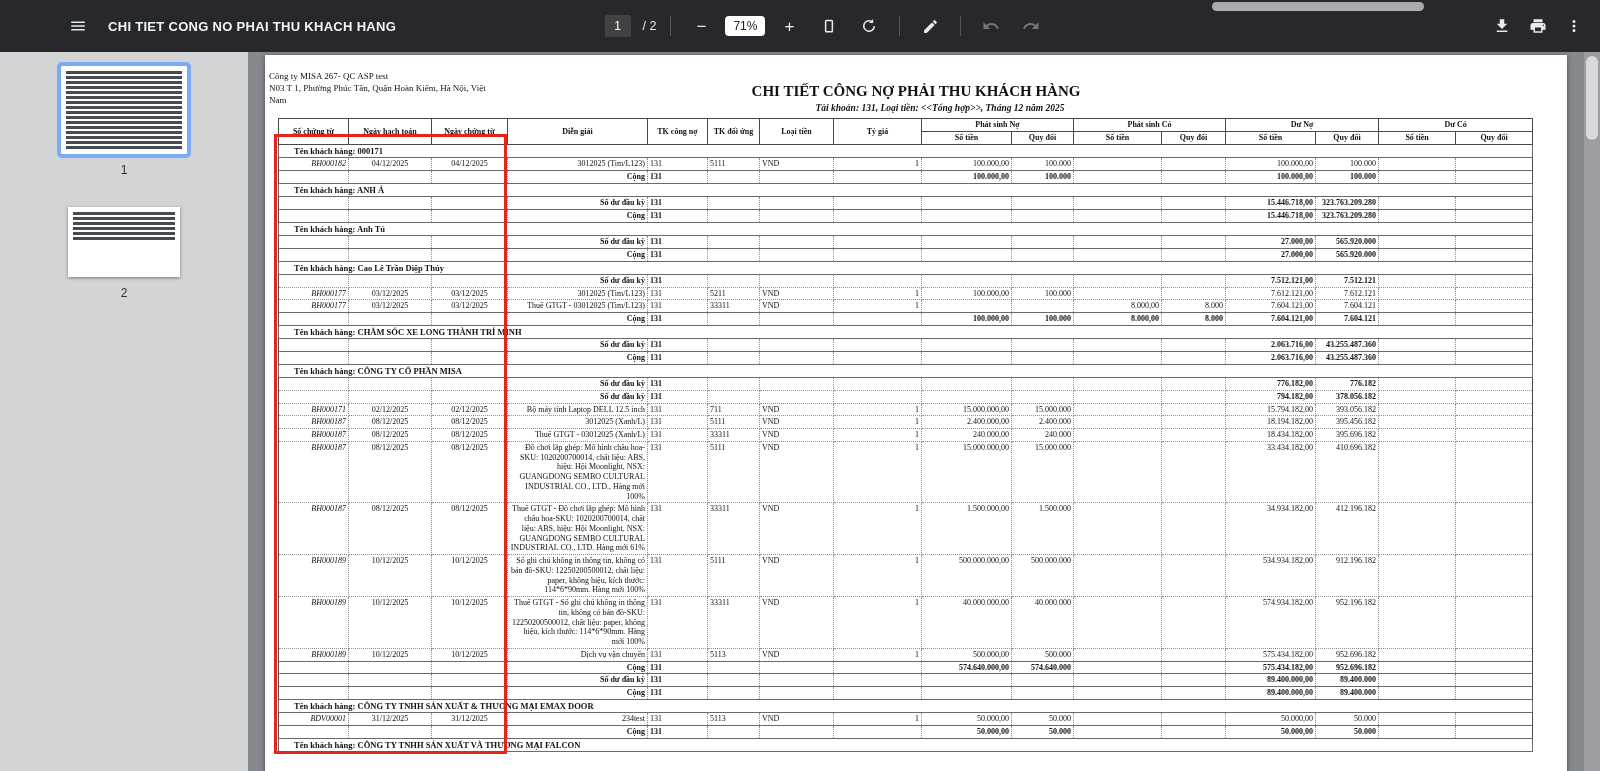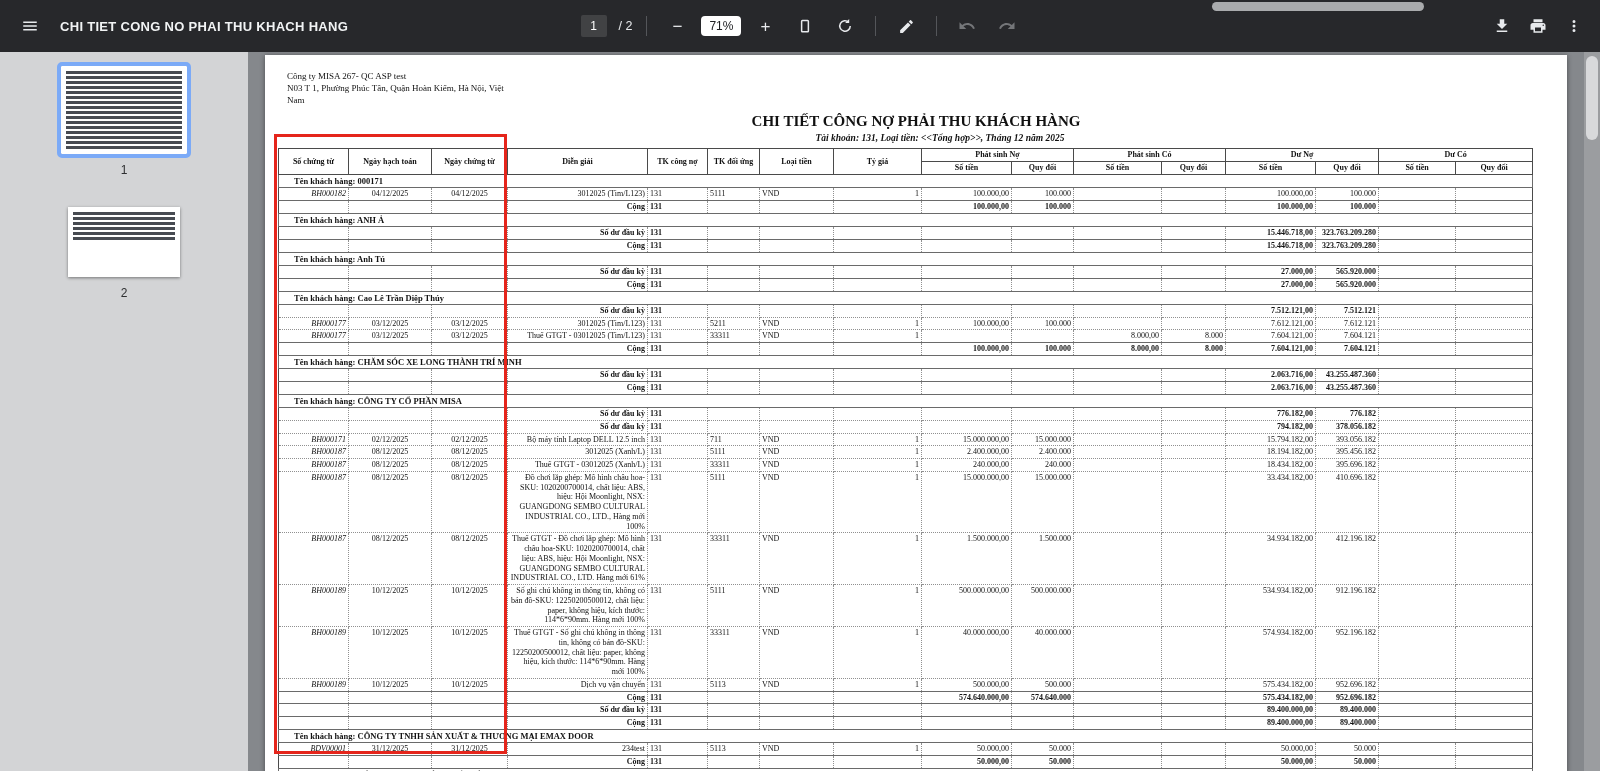--- a/index.html
+++ b/index.html
@@ -2,21 +2,21 @@
 <html><head>
 <meta charset="utf-8">
 <style>
   * { margin:0; padding:0; box-sizing:border-box; }
   html,body { width:1600px; height:771px; overflow:hidden; background:#85888c;
               font-family:"Liberation Sans","DejaVu Sans",sans-serif; }
 
   
   .toolbar { position:fixed; top:0; left:0; right:0; height:52px; background:#27282b;
              display:flex; align-items:center; z-index:20; color:#e8eaed; }
-  .tb-left  { flex:1; display:flex; align-items:center; gap:14px; padding-left:14px; min-width:0; }
+  .tb-left  { flex:1; display:flex; align-items:center; gap:14px; padding-left:14px; min-width:0;margin-left:48px; }
   .tb-center{ display:flex; align-items:center; gap:8px; }
   .tb-right { flex:1; display:flex; align-items:center; justify-content:flex-end; gap:4px; padding-right:10px; }
   .tb-title { font-size:13px; font-weight:bold; letter-spacing:.3px; color:#f1f3f4; white-space:nowrap;
               overflow:hidden; text-overflow:ellipsis; }
   .icon-btn { width:32px; height:32px; border:none; background:transparent; border-radius:50%;
               display:flex; align-items:center; justify-content:center; cursor:pointer; color:#e8eaed; }
   .icon-btn.disabled { opacity:.4; }
   .tb-divider { width:1px; height:20px; background:#54565a; margin:0 6px; }
   .page-input { width:26px; height:22px; background:rgba(255,255,255,.12); border:none; border-radius:2px;
                 color:#fff; font-size:12px; text-align:center; font-family:inherit; }
@@ -40,22 +40,22 @@
   .fill-full .thumb-stripes { bottom:5px; }
   .fill-top  .thumb-stripes { height:30px; }
   .thumb-label { margin-top:9px; font-size:12px; color:#2e2f31; }
 
   
   .viewer { position:fixed; left:248px; top:52px; right:16px; bottom:0; background:#85888c; overflow:hidden; }
   .page { position:absolute; left:17px; top:3px; width:1302px; height:780px; background:#ffffff;
           box-shadow:0 1px 5px rgba(0,0,0,.45); overflow:hidden;
           font-family:"Liberation Serif","DejaVu Serif",serif; color:#111; }
 
-  .company { position:absolute; left:22px; top:15px; width:218px; font-size:9px; line-height:1.35; }
-  .doc-title { padding-top:58px; text-align:center; font-size:15px; font-weight:bold; }
+  .company { position:absolute; left:4px; top:15px; width:218px; font-size:9px; line-height:1.35; }
+  .doc-title { padding-top:28px; text-align:center; font-size:15px; font-weight:bold; }
   .doc-subtitle { text-align:center; font-size:9.5px; font-weight:bold; font-style:italic; margin-top:3px;margin-left:48px; }
 
   .report-table { margin:5px 0 0 13px; width:1254px; border-collapse:collapse; table-layout:fixed;
                   font-size:8px; border:1.5px solid #4a4a4a; }
   .report-table th { border:1px solid #4a4a4a; font-weight:bold; text-align:center; padding:1px 2px;
                      font-size:8px; line-height:1.25; }
   .report-table td { border:1px dotted #909090; padding:1px 2px; line-height:1.22; vertical-align:top;
                      overflow:hidden; }
   .row-group td { font-weight:bold; text-align:left; padding-left:15px; border:1px solid #6a6a6a; font-size:8.5px; }
   .row-total td, .row-opening td { font-weight:bold; }

